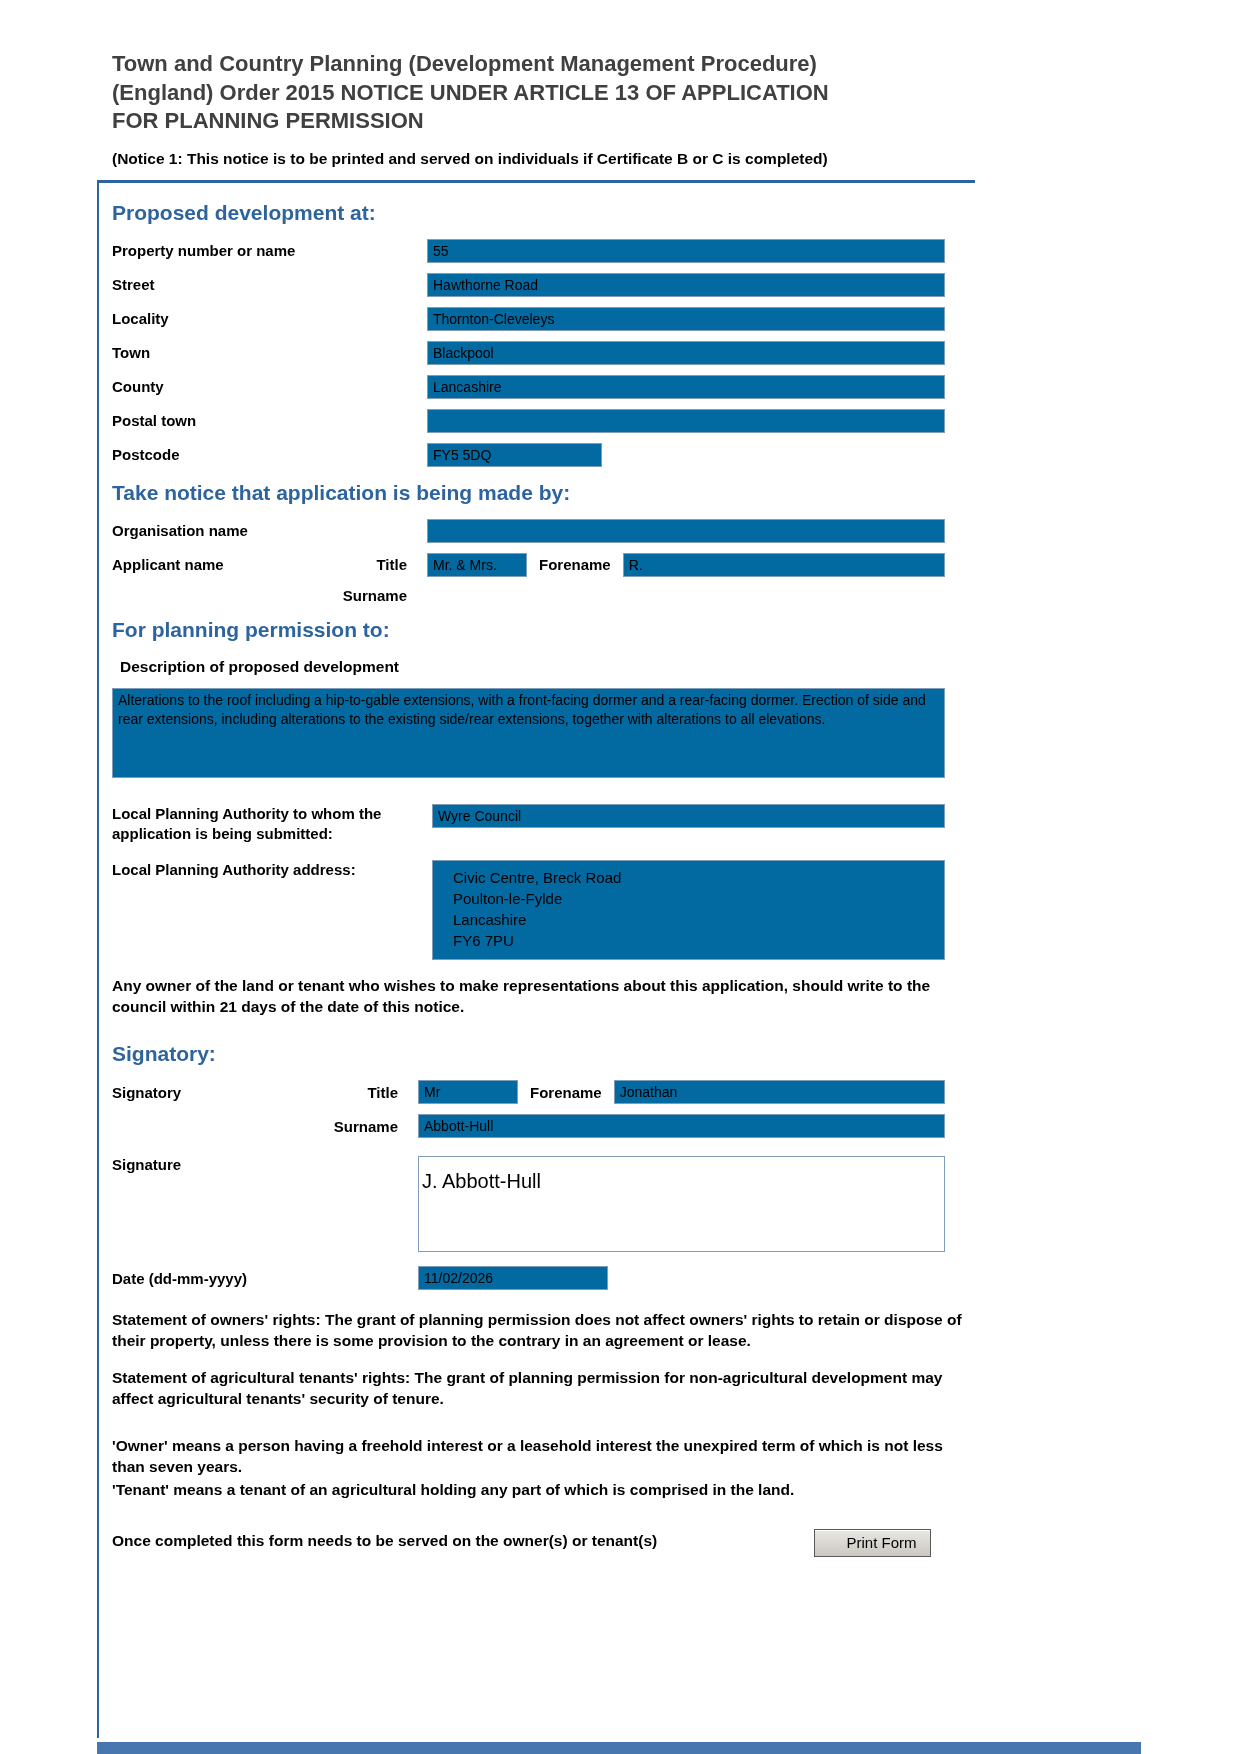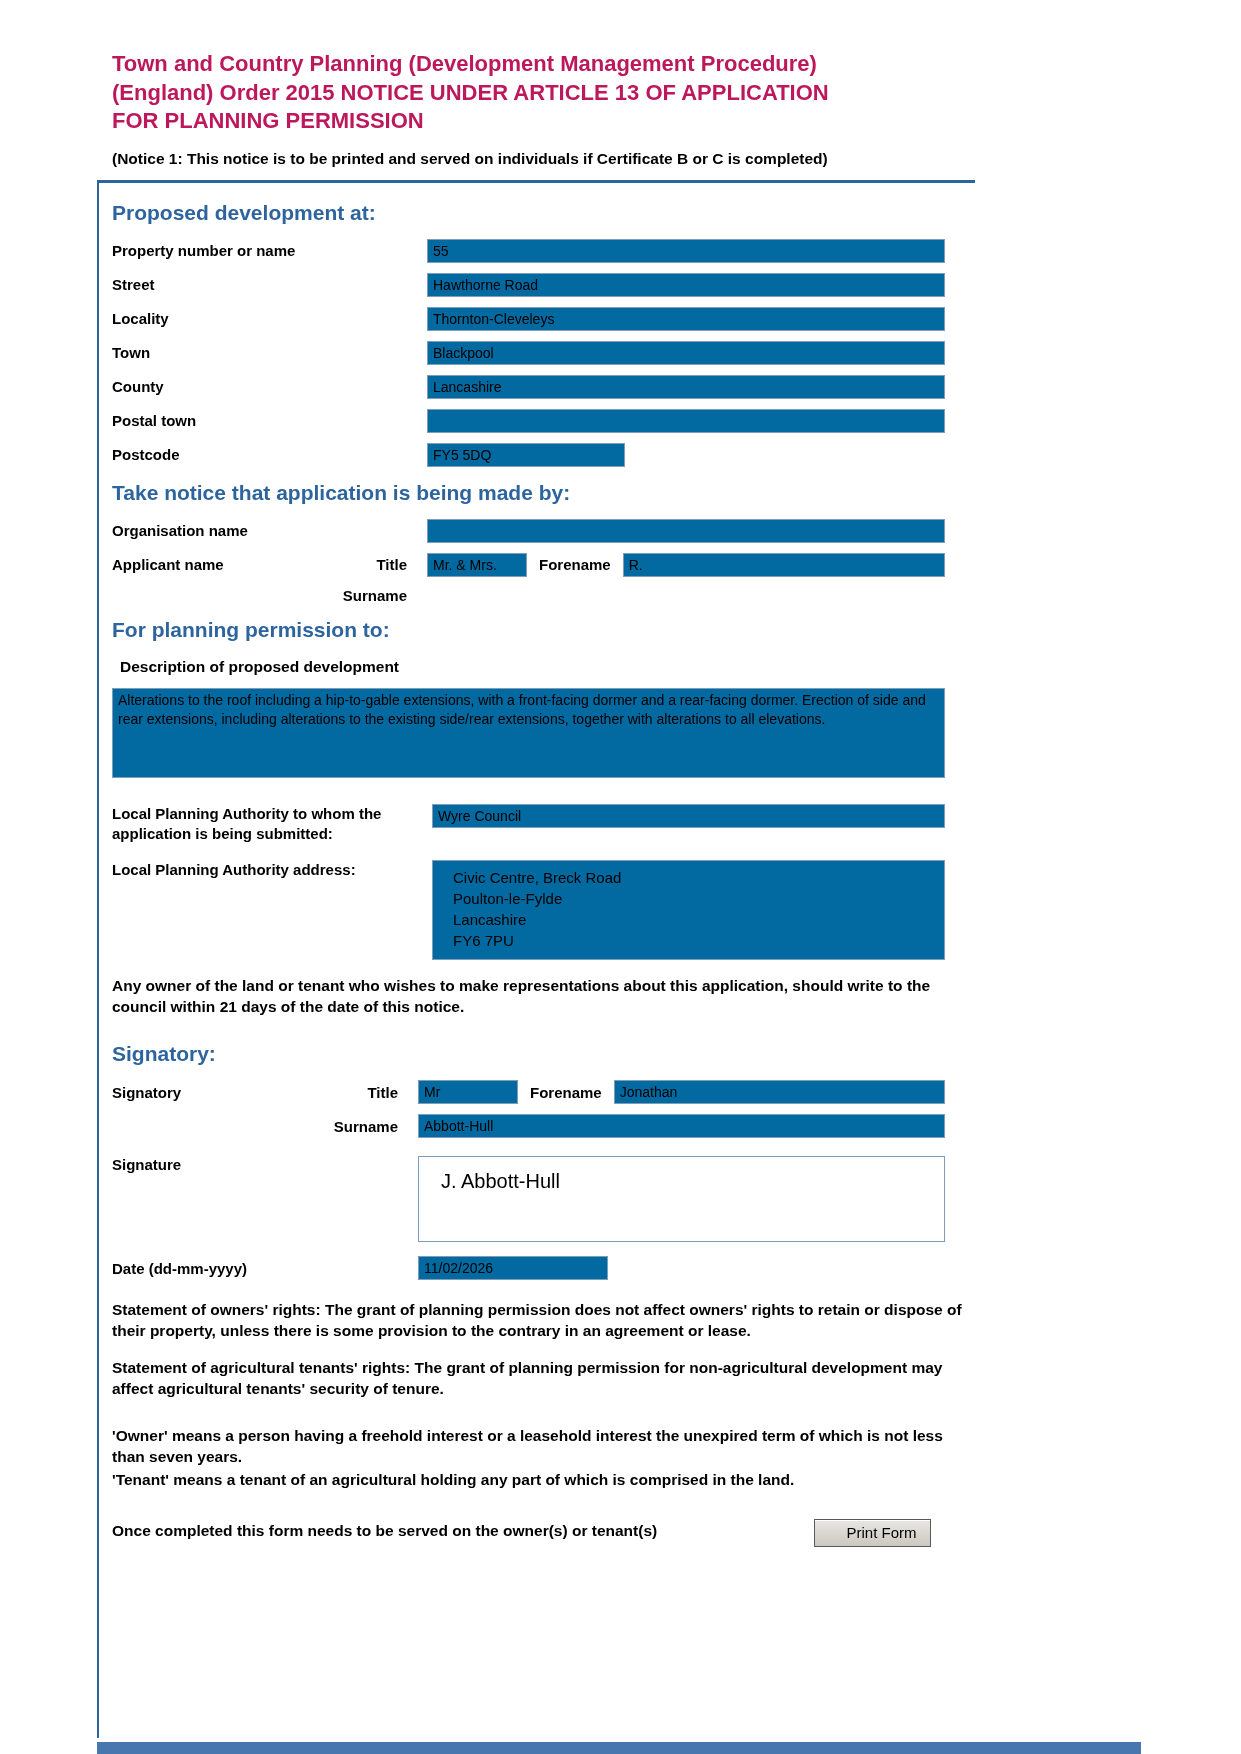--- a/index.html
+++ b/index.html
@@ -1,59 +1,59 @@
 <!DOCTYPE html>
 <html><head>
 <meta charset="utf-8">
 <style>
   * { box-sizing: border-box; }
   html,body { margin:0; padding:0; background:#ffffff; }
   body { font-family:"Liberation Sans", sans-serif; color:#000; }
   .page { width:1241px; height:1754px; position:relative; background:#fff; overflow:hidden; }
 
   .header { padding:50px 0 0 112px; }
-  .form-title { font-size:22px; line-height:1.3; font-weight:bold; color:#be185d; margin:0 0 14px; max-width:765px; }
+  .form-title { font-size:22px; line-height:1.3; font-weight:bold; color:#404040; margin:0 0 14px; max-width:765px; }
   .notice-text { font-size:15.5px; font-weight:bold; margin:0 0 12px; max-width:880px; }
 
   .main { margin-left:97px; width:878px; border-left:2px solid #2E649E; border-top:3px solid #2E649E;
           padding:4px 0 0 13px; min-height:1558px; }
 
   h2.section-heading { color:#2E649E; font-size:21px; font-weight:bold; margin:14px 0 14px; }
 
   .row { display:flex; align-items:center; margin-bottom:10px; max-width:833px; }
   .lbl { font-weight:bold; font-size:15px; flex-shrink:0; }
   .lbl-w { width:315px; }
   .lbl-w2 { width:306px; }
   .lbl-split { display:flex; justify-content:space-between; padding-right:20px; }
   .lbl-right { text-align:right; padding-right:20px; }
 
   input.fld, textarea.fld { border:1px solid #7F9DB9; font-family:"Liberation Sans", sans-serif;
                             font-size:14px; padding:2px 5px; background:#0369a1; }
   input.fld { height:24px; }
   .fld-full { flex:1; max-width:518px; }
-  .fld-postcode { width:198px; }
+  .fld-postcode { width:175px; }
   .fld-title { width:100px; margin-right:12px; }
   .mini-lbl { font-weight:bold; font-size:15px; margin-right:12px; flex-shrink:0; }
   .fld-flex { flex:1; }
 
   .desc-label { font-weight:bold; font-size:15.5px; margin:16px 8px 12px; }
   textarea.fld-desc { width:833px; height:90px; resize:none; line-height:1.35; }
 
   .row-top { align-items:flex-start; }
   .lbl-lpa { width:320px; line-height:1.35; padding-right:14px; }
   .fld-lpa { flex:1; max-width:515px; height:26px; }
   textarea.fld-address { flex:1; max-width:515px; height:100px; resize:none; font-size:15px; line-height:1.4; padding:6px 20px; }
 
   .bold-par { font-weight:bold; font-size:15.5px; line-height:1.35; margin:8px 0 16px; max-width:860px; }
   .bold-par.tight { margin:0 0 2px; }
   .bold-par.after-gap { margin:26px 0 2px; }
   .bold-par.defs-end { margin:0 0 28px; }
 
-  .sig-box { flex:1; max-width:527px; height:86px; border:1px solid #7F9DB9; font-size:20px;
-             padding:13px 0 0 22px; background:#fff; }
+  .sig-box { flex:1; max-width:527px; height:96px; border:1px solid #7F9DB9; font-size:20px;
+             padding:13px 0 0 3px; background:#fff; }
   .fld-date { width:190px; }
   .date-row { margin:14px 0 20px; }
 
   .serve-row { display:flex; align-items:center; max-width:833px; margin-top:12px; }
   .print-btn { margin-left:auto; margin-right:14px; width:117px; height:28px; font-size:15px;
                font-family:"Liberation Sans", sans-serif; color:#000;
                background:linear-gradient(180deg,#e9e7e3,#cbc8c1); border:1px solid #5a5a5a;
                box-shadow:inset 0 1px 0 #fff; cursor:pointer;padding-left:24px; }
 
   .footer-bar { position:absolute; left:97px; bottom:0; width:1044px; height:12px; background:#4777AE; }

